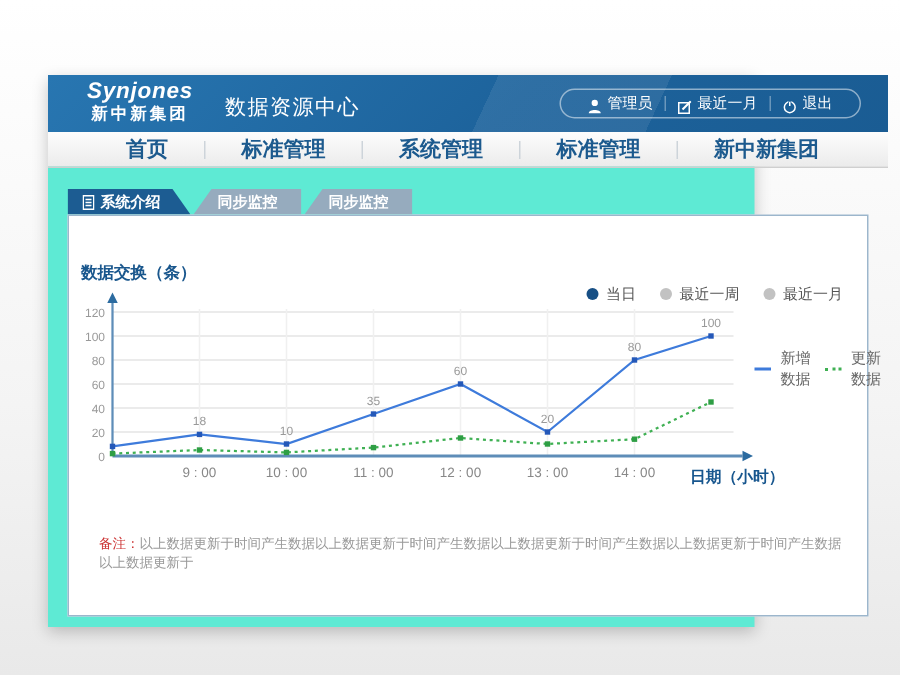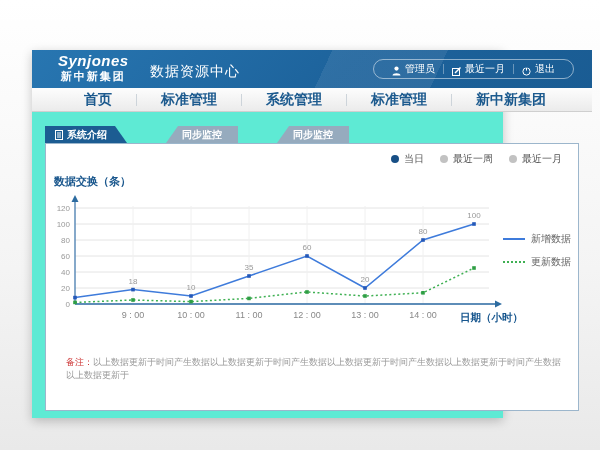--- a/index.html
+++ b/index.html
@@ -26,37 +26,37 @@
   .hdr-btn svg { display:block; }
 
   
   .nav { position:absolute; left:0; top:38px; width:560px; height:24px;
     background:linear-gradient(180deg,#fdfdfd,#ebebeb); border-bottom:1px solid #cfcfcf;
     display:flex; align-items:center; padding-left:28px; }
   .nav-item { font-size:14px; font-weight:bold; color:#1c5a8e; padding:0 24px; cursor:pointer; }
   .nav-sep { width:1px; height:12px; background:#cdd4da; }
 
   
-  .tabs { position:absolute; left:13px; top:76px; height:17px; display:flex; align-items:flex-end;gap:37px; }
+  .tabs { position:absolute; left:13px; top:76px; height:17px; display:flex; align-items:flex-end; }
   .tab { height:17px; display:flex; align-items:center; justify-content:center; gap:4px;
     color:#fff; font-size:10px; font-weight:bold; cursor:pointer; }
   .tab.active { background:#1c5c92; width:82px; clip-path:polygon(0 0,calc(100% - 12px) 0,100% 100%,0 100%);
     padding-right:10px; z-index:2; }
   .tab.inactive { background:#96abbe; width:72px; clip-path:polygon(12px 0,100% 0,100% 100%,0 100%);
     margin-left:2px; z-index:1;margin-top:18px; }
 
   
   .panel { position:absolute; left:13px; top:93px; width:534px; height:268px;
     background:#fff; border:1px solid #9cb6cc; }
   .radios { position:absolute; right:16px; top:8px; display:flex; gap:16px; align-items:center; }
-  .radio { display:flex; align-items:center; gap:5px; font-size:10px; color:#555; cursor:pointer; }
+  .radio { display:flex; align-items:center; gap:5px; font-size:10px; color:#555; cursor:pointer;margin-top:37px; }
   .dot { width:8px; height:8px; border-radius:50%; background:#c2c2c2; }
   .dot.sel { background:#174f85; }
   .ylabel { position:absolute; left:8px; top:30px; font-size:11px; font-weight:bold; color:#1a578d; }
-  .legend { position:absolute; left:457px; top:88px; display:flex; flex-direction:column; gap:9px;align-items:flex-end; }
+  .legend { position:absolute; left:457px; top:88px; display:flex; flex-direction:row; gap:9px;align-items:flex-end; }
   .legend-row { display:flex; align-items:center; gap:6px; font-size:10px; color:#666; cursor:default; }
   .legend-line { width:22px; border-top-width:2px; height:0; }
   .note { position:absolute; left:20px; top:212px; width:496px; font-size:9px; color:#999; line-height:1.4; }
   .note-prefix { color:#cc3333; }
   #chart { position:absolute; left:9px; top:48px; }
 </style>
 </head>
 <body>
 
 <div class="card">

